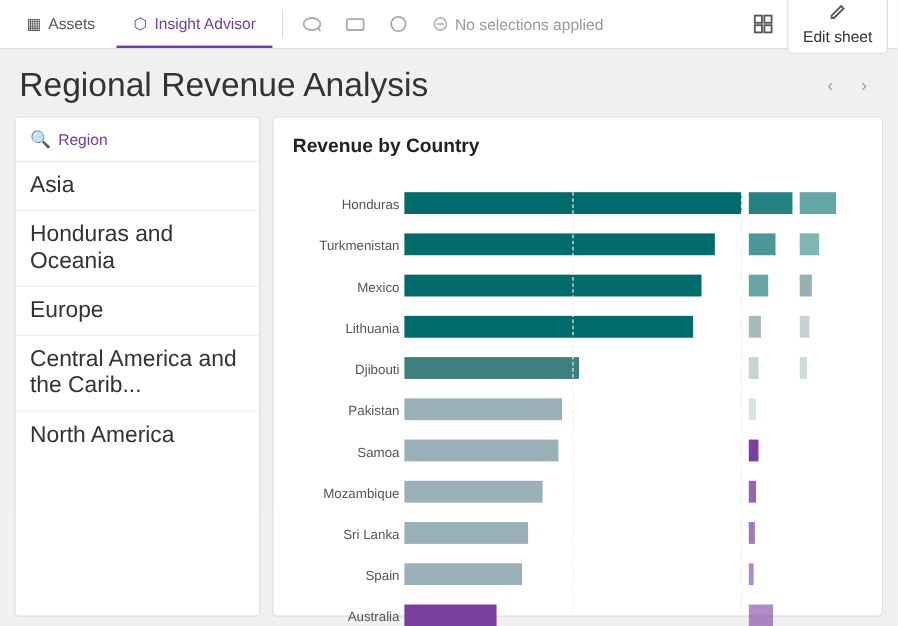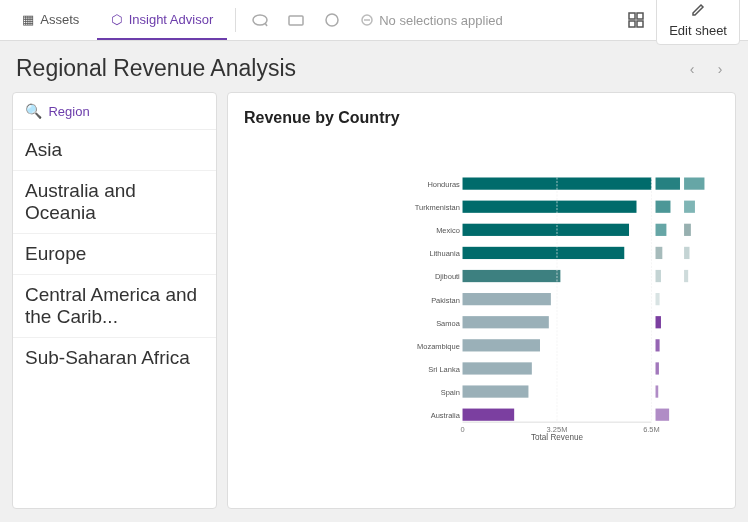--- a/index.html
+++ b/index.html
@@ -31,21 +31,21 @@
       display: flex; align-items: center; gap: 6px; padding: 6px 12px;
       border: 1px solid #ddd; border-radius: 4px; cursor: pointer;
       background: #fff; font-size: 13px; color: #333; flex-direction: column;
     }
 
     
     .page-header {
       background: #f0f0f0; padding: 14px 16px 10px 16px;
       display: flex; align-items: center; justify-content: space-between;
     }
-    .page-title { font-size: 23px; font-weight: 300; color: #333; }
+    .page-title { font-size: 28px; font-weight: 300; color: #333; }
     .nav-arrows { display: flex; gap: 4px; }
     .nav-arrow {
       width: 24px; height: 24px; display: flex; align-items: center;
       justify-content: center; cursor: pointer; color: #999; font-size: 14px;
     }
 
     
     .main-content {
       display: flex; height: calc(522px - 41px - 52px); padding: 0 12px 12px 12px; gap: 10px;
     }
@@ -62,21 +62,21 @@
     .filter-search-icon { font-size: 14px; }
     .filter-item {
       padding: 9px 12px; border-bottom: 1px solid #f0f0f0;
       cursor: pointer; color: #333; font-size: 19px;
     }
     .filter-item:last-child { border-bottom: none; }
 
     
     .chart-panel {
       flex: 1; background: #fff; border: 1px solid #ddd; border-radius: 4px;
-      padding: 16px; display: flex; flex-direction: row;
+      padding: 16px; display: flex; flex-direction: column;
     }
     .chart-title { font-size: 16px; font-weight: 600; color: #222; margin-bottom: 14px; }
 
     
     .chart-svg-wrapper {
       flex: 1; display: flex; flex-direction: column;
     }
   </style>
 </head>
 <body>
@@ -141,24 +141,24 @@
 </div>
 
 <div class="main-content">
 
   <div class="left-panel">
     <div class="filter-header">
       <span class="filter-search-icon">🔍</span>
       <span>Region</span>
     </div>
     <div class="filter-item">Asia</div>
-    <div class="filter-item">Australia and Oceania</div>
+    <div class="filter-item">Honduras and Oceania</div>
     <div class="filter-item">Europe</div>
     <div class="filter-item">Central America and the Carib...</div>
-    <div class="filter-item">Sub-Saharan Africa</div>
+    <div class="filter-item">North America</div>
   </div>
 
   <div class="chart-panel">
     <div class="chart-title">Revenue by Country</div>
 
     <div class="chart-svg-wrapper">
       <svg width="100%" height="100%" viewBox="0 0 470 390">
 
         <text x="88" y="28" text-anchor="end" font-size="11" fill="#555">Honduras</text>
         <rect x="92" y="14" width="278" height="18" fill="#006b6b"></rect>

